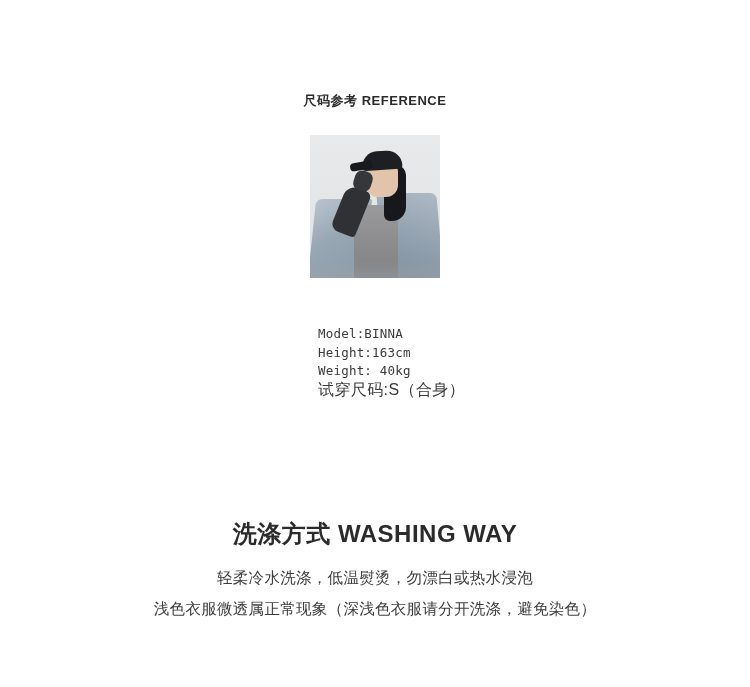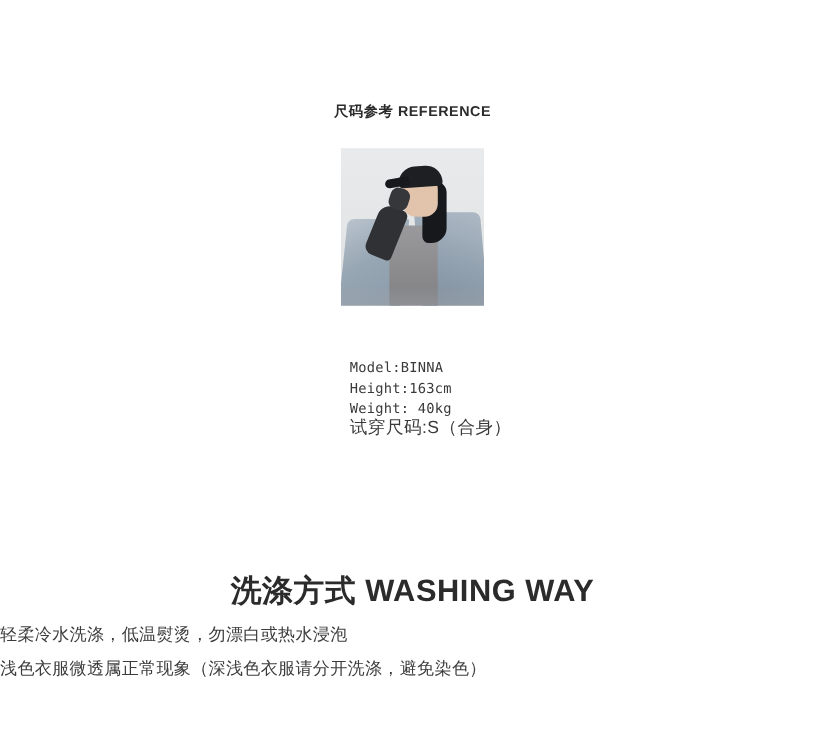--- a/index.html
+++ b/index.html
@@ -165,31 +165,31 @@
     letter-spacing: 0.4px;
   }
 
   
   .washing-title {
     position: absolute;
     top: 518px;
     left: 0;
     width: 750px;
     text-align: center;
-    font-size: 28px;
+    font-size: 24px;
     font-weight: bold;
     color: #2b2b2b;
     letter-spacing: 0.5px;
   }
   .washing-lines {
     position: absolute;
     top: 562px;
     left: 0;
     width: 750px;
-    text-align: left;
+    text-align: center;
   }
   .washing-lines div {
     font-size: 15.5px;
     line-height: 31px;
     color: #3c3c3c;
     letter-spacing: 0.3px;
   }
 </style>
 </head>
 <body>

